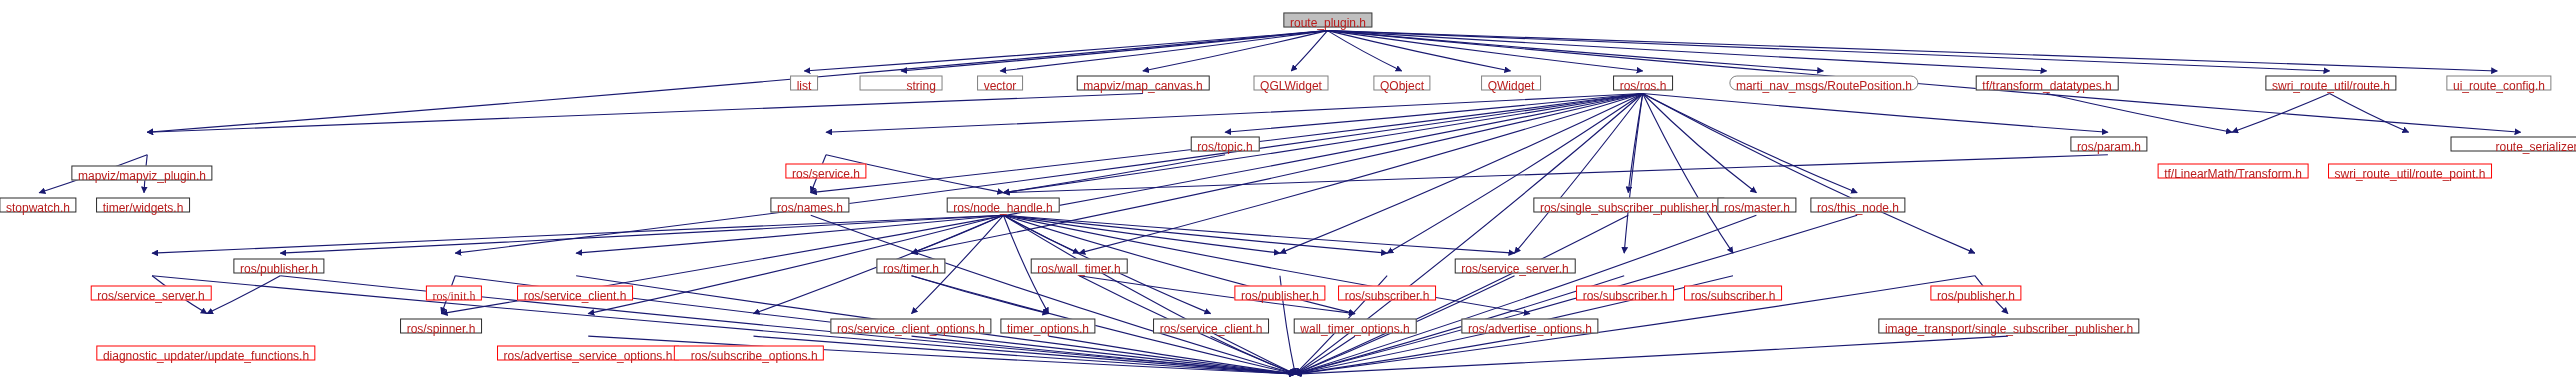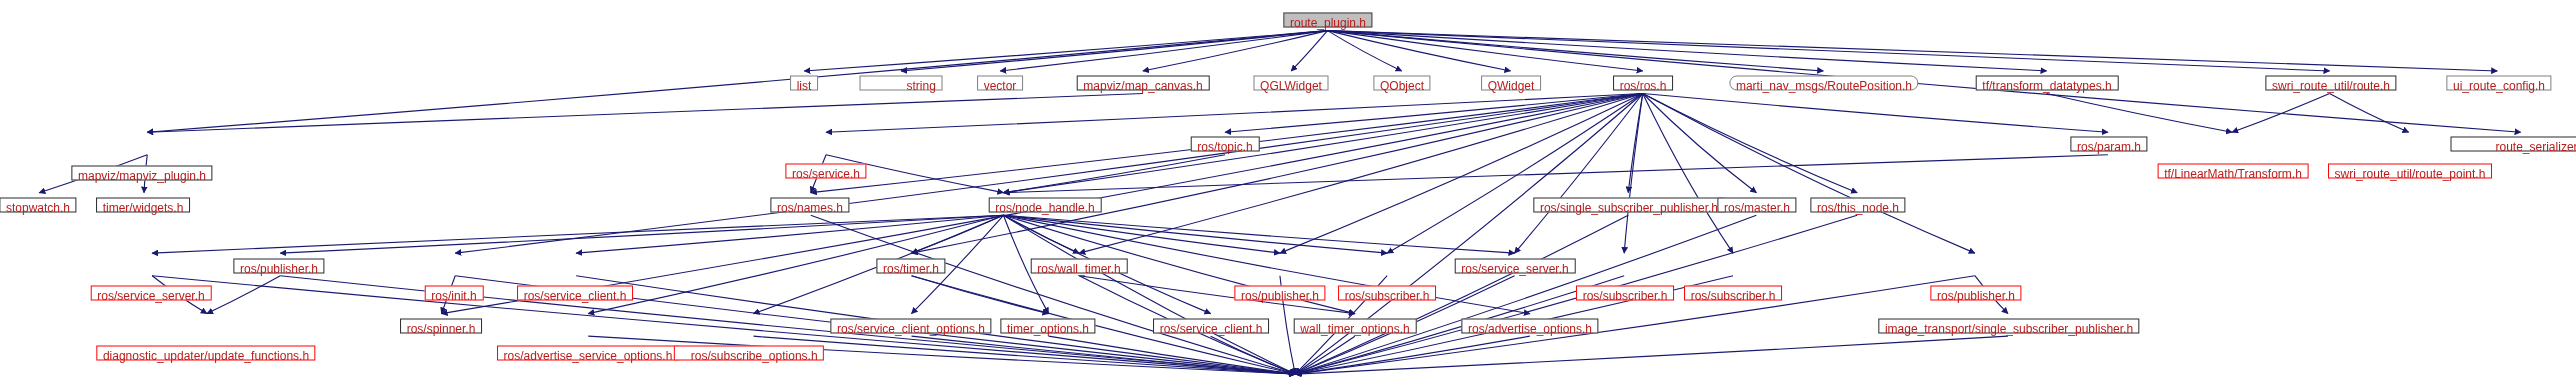--- a/index.html
+++ b/index.html
@@ -134,27 +134,27 @@
       <div class="node solid" style="left: 142px; top: 144px; margin-top: 29px;">mapviz/mapviz_plugin.h</div>
       <div class="node red" style="left: 826px; top: 144px;">ros/service.h</div>
       <div class="node solid" style="left: 1225px; top: 144px;">ros/topic.h</div>
       <div class="node solid" style="left: 2109px; top: 144px;">ros/param.h</div>
       <div class="node red" style="left: 2233px; top: 144px; text-align: center;">tf/LinearMath/Transform.h</div>
       <div class="node red" style="left: 2410px; top: 144px;">swri_route_util/route_point.h</div>
       <div class="node solid" style="left: 2522px; top: 144px; padding-left: 44px;">route_serializer.h</div>
       <div class="node solid" style="left: 38px; top: 205px;">stopwatch.h</div>
       <div class="node solid" style="left: 143px; top: 205px;">timer/widgets.h</div>
       <div class="node solid" style="left: 810px; top: 205px;">ros/names.h</div>
-      <div class="node solid" style="left: 1003px; top: 205px; margin-left: 42px;">ros/node_handle.h</div>
+      <div class="node solid" style="left: 1003px; top: 205px;">ros/node_handle.h</div>
       <div class="node solid" style="left: 1629px; top: 205px;">ros/single_subscriber_publisher.h</div>
       <div class="node solid" style="left: 1757px; top: 205px;">ros/master.h</div>
       <div class="node solid" style="left: 1858px; top: 205px;">ros/this_node.h</div>
       <div class="node red" style="left: 151px; top: 266px;">ros/service_server.h</div>
       <div class="node solid" style="left: 279px; top: 266px;">ros/publisher.h</div>
-      <div class="node red" style="left: 454px; top: 266px;">ros/init.h</div>
+      <div class="node red" style="left: 454px; top: 266px; font-family: Liberation Serif, serif;">ros/init.h</div>
       <div class="node red" style="left: 575px; top: 266px;">ros/service_client.h</div>
       <div class="node solid" style="left: 911px; top: 266px;">ros/timer.h</div>
       <div class="node solid" style="left: 1079px; top: 266px;">ros/wall_timer.h</div>
       <div class="node red" style="left: 1280px; top: 266px;">ros/publisher.h</div>
       <div class="node red" style="left: 1387px; top: 266px;">ros/subscriber.h</div>
       <div class="node solid" style="left: 1515px; top: 266px;">ros/service_server.h</div>
       <div class="node red" style="left: 1625px; top: 266px;">ros/subscriber.h</div>
       <div class="node red" style="left: 1733px; top: 266px;">ros/subscriber.h</div>
       <div class="node red" style="left: 1976px; top: 266px;">ros/publisher.h</div>
       <div class="node red" style="left: 206px; top: 326px;">diagnostic_updater/update_functions.h</div>

